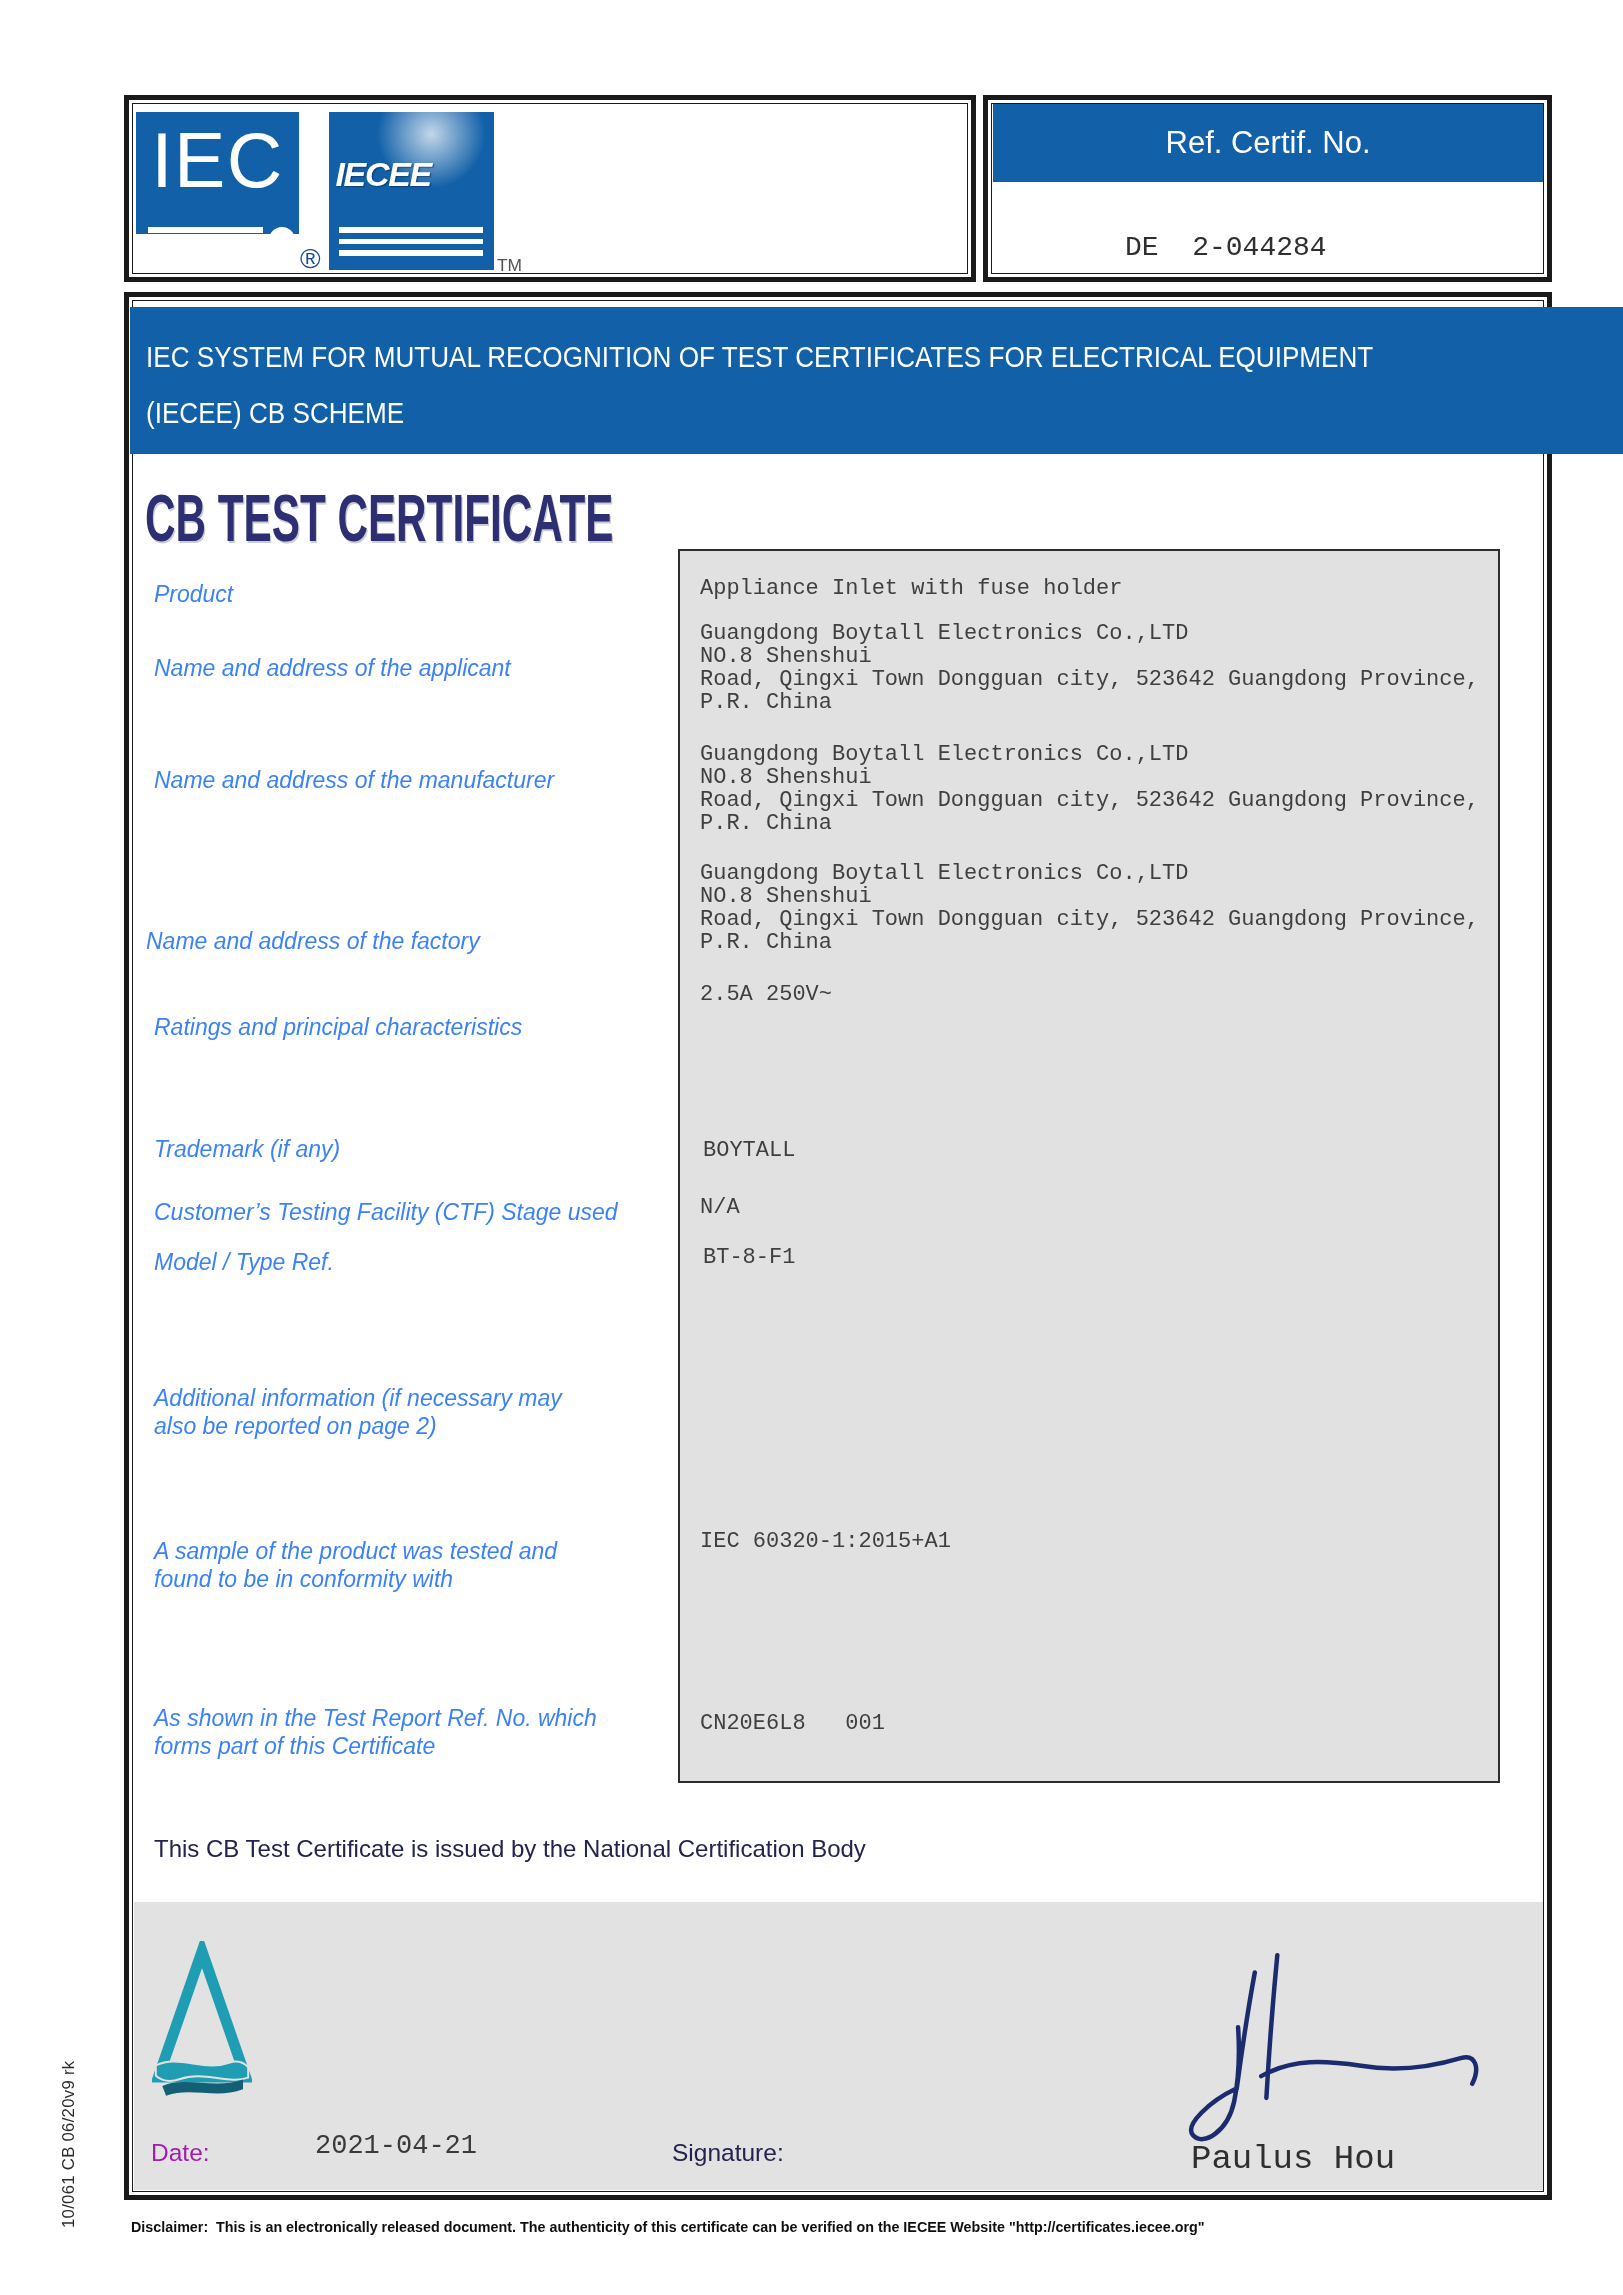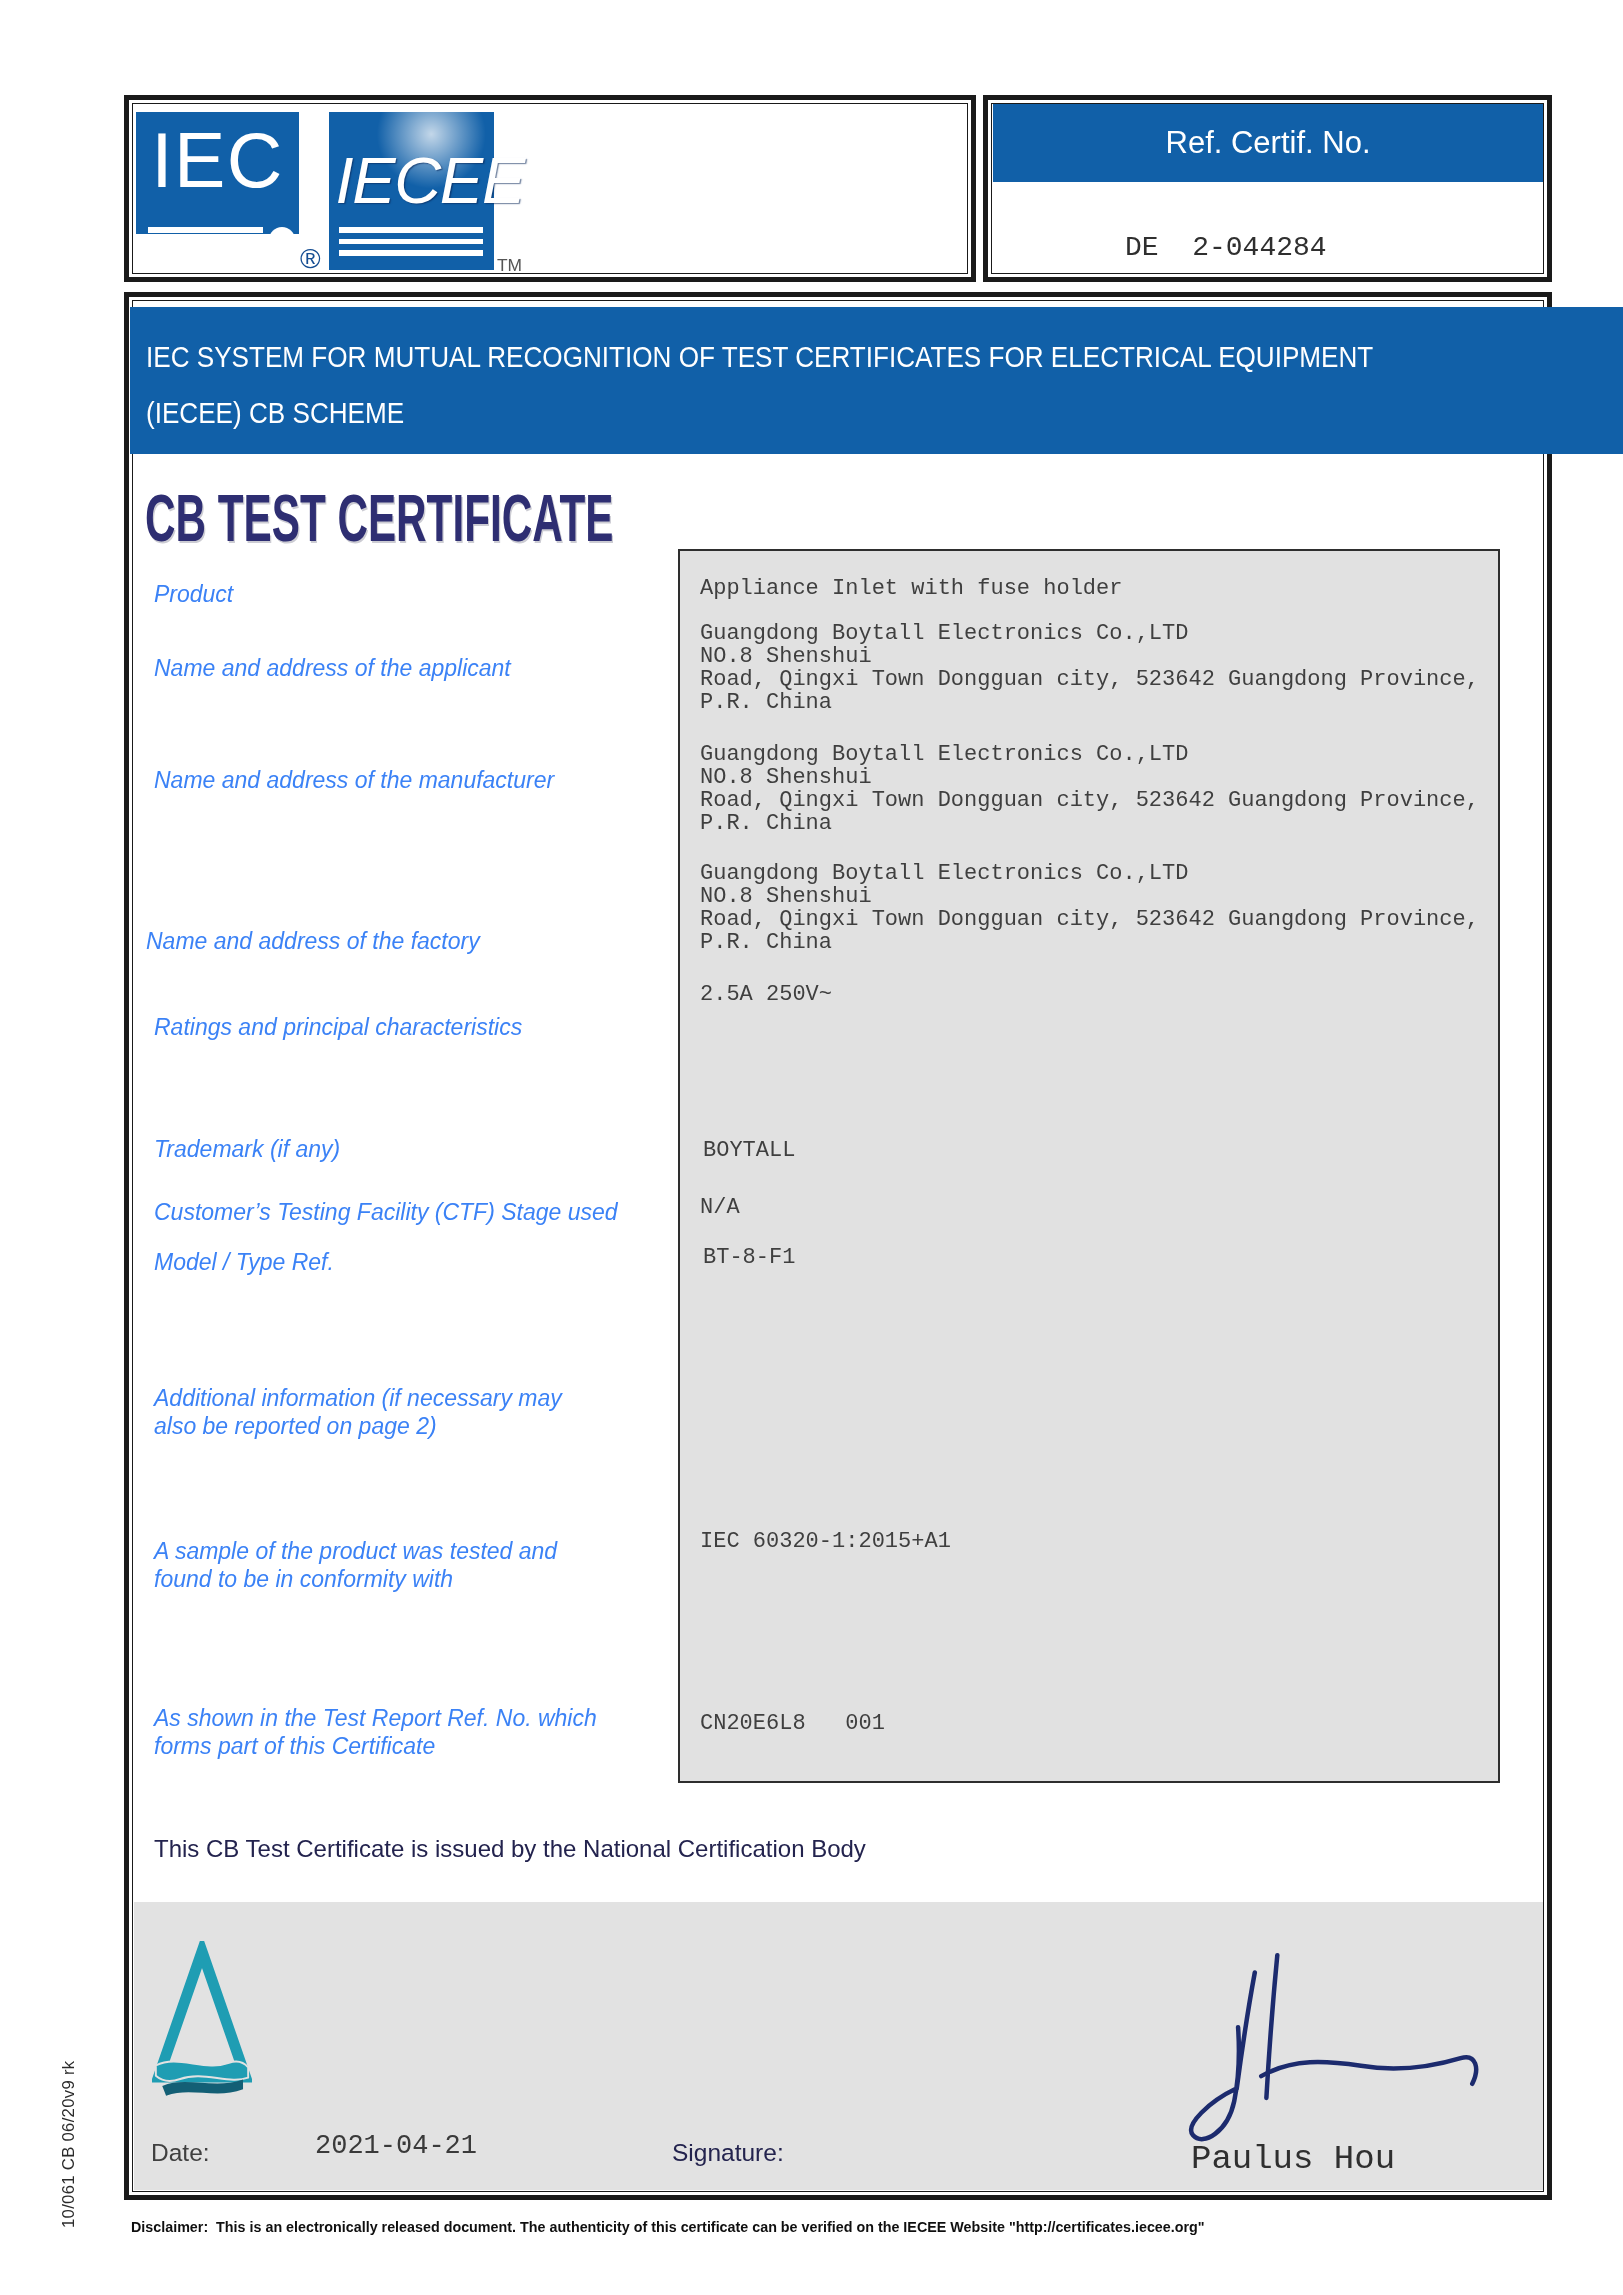--- a/index.html
+++ b/index.html
@@ -37,21 +37,21 @@
       <div class="bar"></div>
       <div class="bar"></div>
     </div>
     <div class="abs" style="left:133px; top:115px; width:26px; height:26px; border-radius:50%; background:#fff;"></div>
   </div>
 
   <div class="abs" style="left:300px; top:243px; font-size:28px; color:#164E93;">®</div>
 
   <div class="abs" style="left:329px; top:112px; width:165px; height:158px;
               background:radial-gradient(circle at 62% 14%, rgba(255,255,255,.75) 0, rgba(255,255,255,0) 32%),#1160A8;">
-    <div class="abs white" style="left:6.4px; top:31px; font-size:65px; font-weight:normal; font-style:italic; letter-spacing:-1.3px;
+    <div class="abs white" style="left:6.4px; top:43px; font-size:34px; font-weight:bold; font-style:italic; letter-spacing:-1.3px;
                 text-shadow:1.3px 1.3px 1.3px rgba(10,40,90,.6);">IECEE</div>
     <div class="abs" style="left:10.3px; top:115px; width:144px;">
       <div class="bar"></div>
       <div class="bar"></div>
       <div class="bar"></div>
     </div>
   </div>
 
   <div class="abs" style="left:497px; top:255px; font-size:17.4px; color:#555;">TM</div>
 
@@ -128,21 +128,21 @@
   <div class="abs" style="left:1158px; top:1950px;">
     <svg width="348" height="193" viewBox="0 0 540 300" xmlns="http://www.w3.org/2000/svg">
       <g fill="none" stroke="#1C2B6E" stroke-width="7" stroke-linecap="round">
         <path d="M150,35 C138,100 128,170 122,215 C80,235 40,272 54,288 C70,306 108,282 118,235 C126,196 126,150 124,120"></path>
         <path d="M185,8 C178,80 172,160 168,230"></path>
         <path d="M160,196 C210,168 260,172 315,180 C375,190 430,180 470,168 C494,161 500,184 488,208"></path>
       </g>
     </svg>
   </div>
 
-  <div class="abs" style="left:151px; top:2139px; font-size:24.5px; color:#404040;">Date:</div>
+  <div class="abs" style="left:151px; top:2139px; font-size:24.5px; color:#a21caf;">Date:</div>
   <div class="abs mono" style="left:315px; top:2131px; font-size:27px; color:#3A3A3A; white-space:pre;">2021-04-21</div>
   <div class="abs" style="left:672px; top:2139px; font-size:24.5px; color:#23234E;">Signature:</div>
   <div class="abs mono" style="left:1191px; top:2140px; font-size:34px; color:#2f2f2f; white-space:pre;">Paulus Hou</div>
 
   <div class="abs" style="left:59px; top:2228px; transform:rotate(-90deg); transform-origin:0 0; font-size:16.7px; color:#2b2b2b; white-space:nowrap; letter-spacing:0.3px;">10/061 CB 06/20v9 rk</div>
 
   <div class="abs squeeze-disc" style="left:131px; top:2218px; font-size:15.4px; font-weight:bold; color:#0f0f0f; white-space:pre;">Disclaimer:  This is an electronically released document. The authenticity of this certificate can be verified on the IECEE Website "http://certificates.iecee.org"</div>
 
 </div>
 

